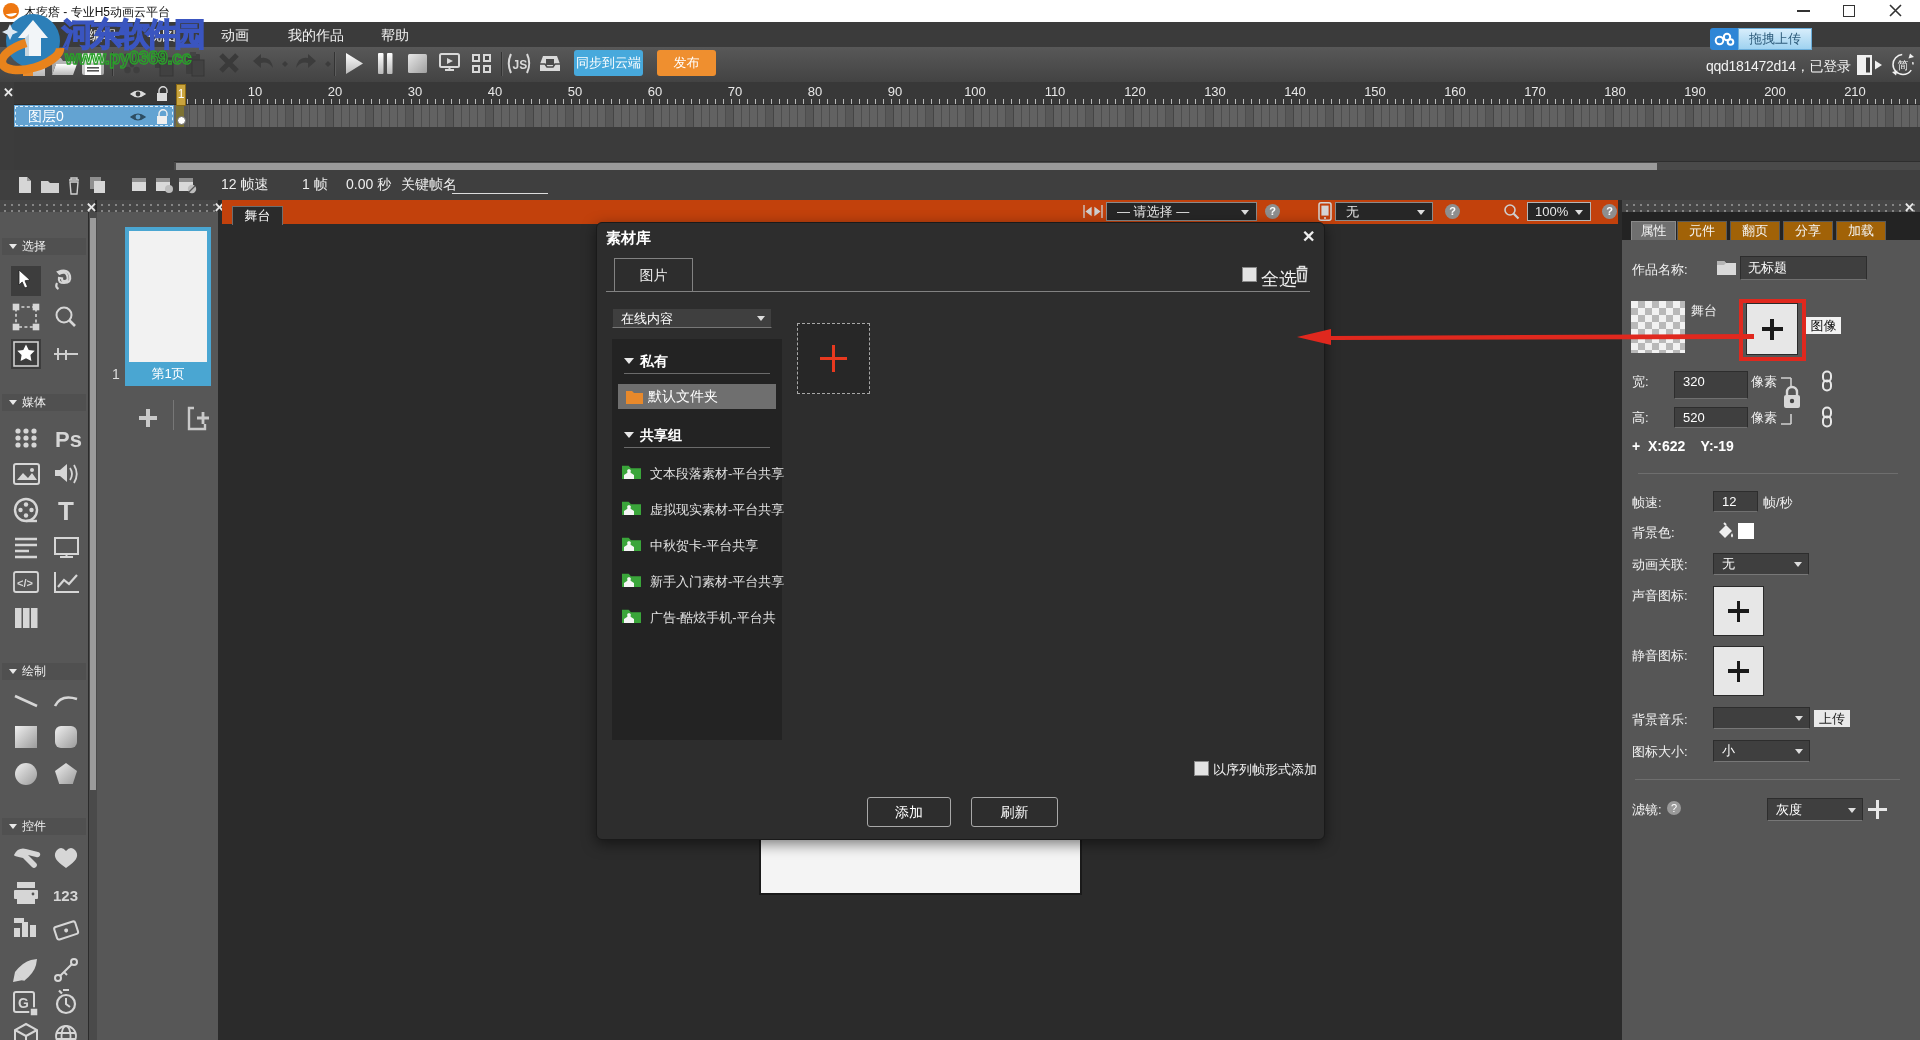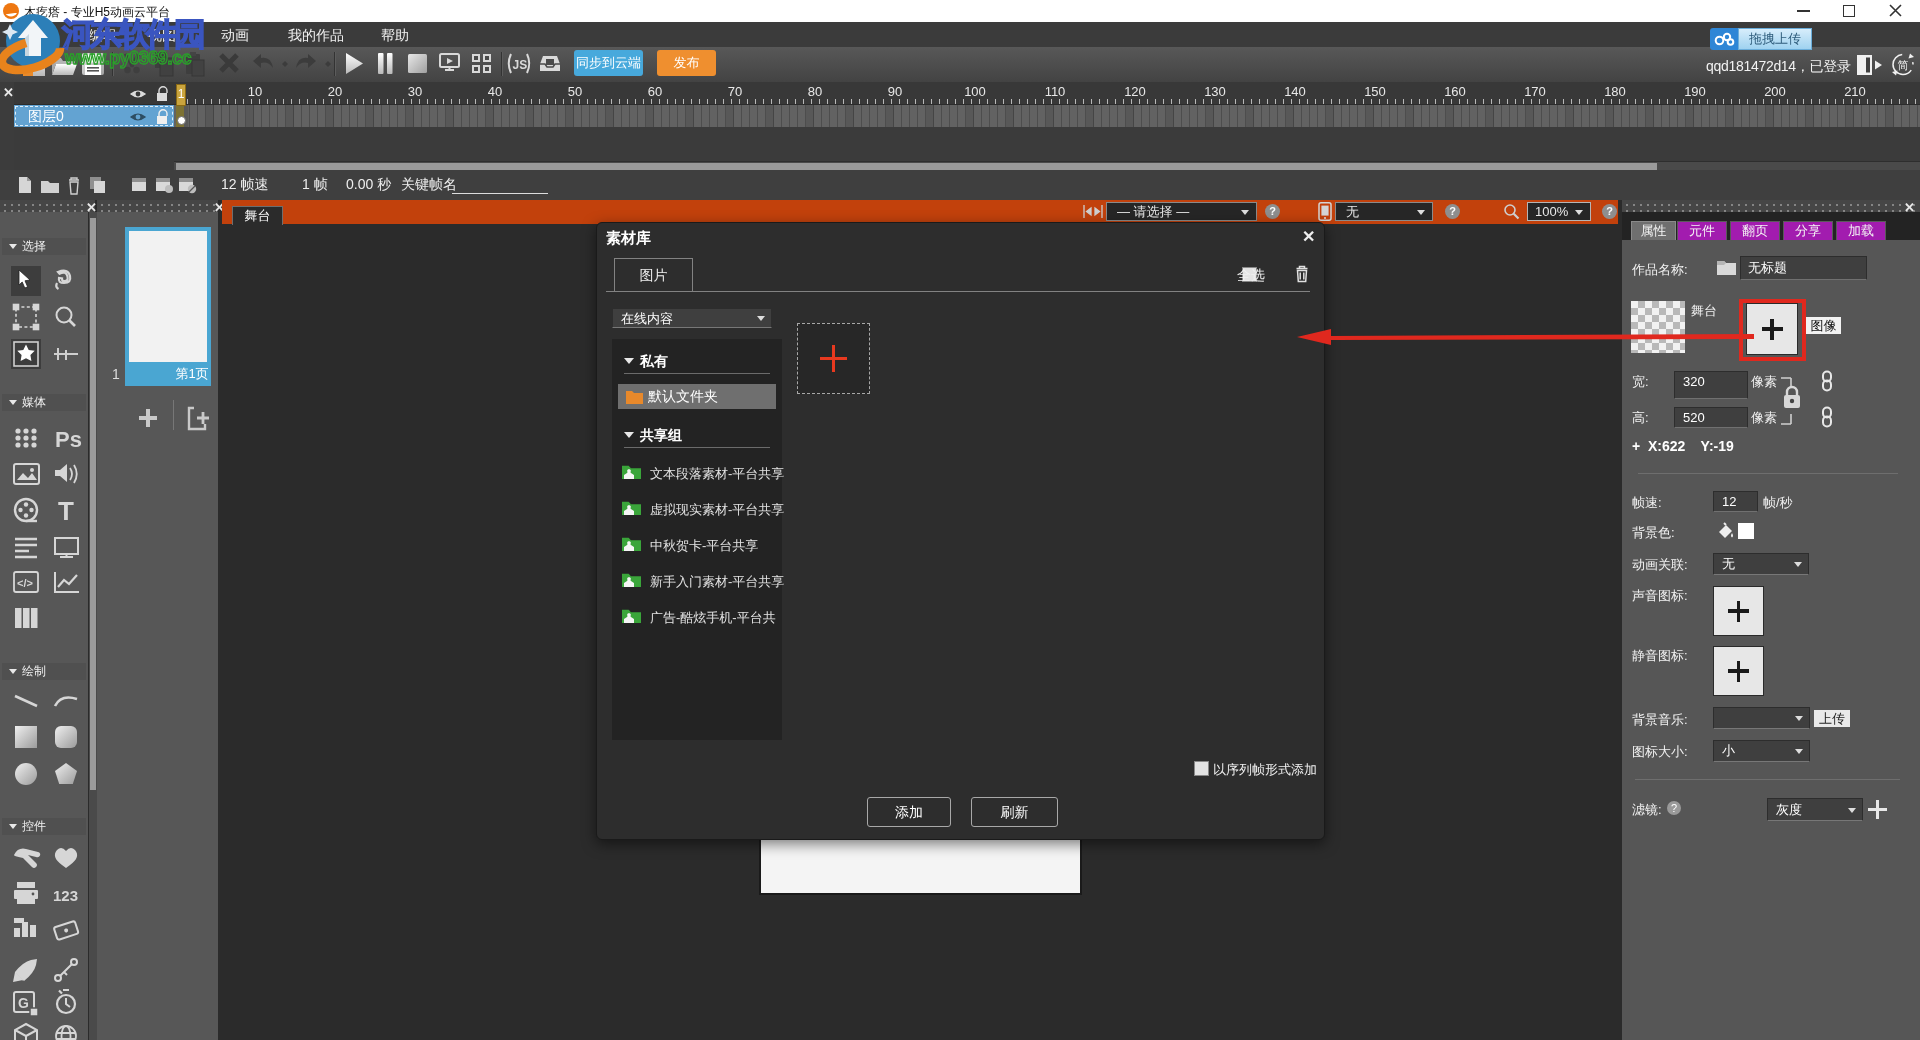--- a/index.html
+++ b/index.html
@@ -55,21 +55,21 @@
 .plusbtn{background:#e7e7e7;border:1px solid #2a2a2a;}
 .plusbtn:before{content:"";position:absolute;left:50%;top:50%;width:21px;height:3.5px;margin:-1.75px 0 0 -10.5px;background:#1a1a1a;}
 .plusbtn:after{content:"";position:absolute;left:50%;top:50%;width:3.5px;height:21px;margin:-10.5px 0 0 -1.75px;background:#1a1a1a;}
 .ddown{background:#3f3f3f;border:1px solid #2d2d2d;border-bottom-color:#777;color:#fff;font-size:13px;box-sizing:border-box;}
 .ddown .ar{position:absolute;right:6px;top:50%;margin-top:-2px;width:0;height:0;border-left:4px solid transparent;border-right:4px solid transparent;border-top:5px solid #ddd;}
 .sharerow{position:absolute;left:10px;width:170px;height:20px;color:#e2e2e2;font-size:13px;white-space:nowrap;}
 .sharerow span{position:absolute;left:28px;top:2px;}
 .sharerow:before{content:"";position:absolute;left:0;top:1px;width:19px;height:15px;background:#3aa53a;clip-path:polygon(0 12%,35% 12%,47% 28%,100% 28%,100% 100%,0 100%);}
 .sharerow:after{content:"";position:absolute;left:2px;top:6px;width:10px;height:10px;background:#f5f5f5;clip-path:polygon(50% 0,68% 10%,66% 38%,100% 60%,100% 100%,0 100%,0 60%,34% 38%,32% 10%);}
 .dlgbtn{background:#2d2d2d;border:1px solid #a8a8a8;border-radius:3px;color:#fff;font-size:14px;text-align:center;line-height:28px;}
-.rtab{position:absolute;top:9px;height:18px;background:#a21caf;border:1px solid #5a5a5a;border-bottom:none;color:#f5f5f5;font-size:13px;text-align:center;line-height:18px;}
+.rtab{position:absolute;top:9px;height:18px;background:#a16207;border:1px solid #5a5a5a;border-bottom:none;color:#f5f5f5;font-size:13px;text-align:center;line-height:18px;}
 .cdrop{background:#262626;border:1px solid #8a8a8a;color:#e8e8e8;font-size:13px;box-sizing:border-box;}
 .cdrop .ar{position:absolute;right:7px;top:50%;margin-top:-2px;width:0;height:0;border-left:4px solid transparent;border-right:4px solid transparent;border-top:5px solid #ddd;}
 .qmark{width:15px;height:15px;border-radius:50%;background:#8e8e8e;color:#fdfdfd;font-size:11px;font-weight:bold;text-align:center;line-height:15px;}
 .qmark:before{content:"?";}
 .checker{background-image:linear-gradient(45deg,#b9b9b9 25%,transparent 25%,transparent 75%,#b9b9b9 75%),linear-gradient(45deg,#b9b9b9 25%,#f2f2f2 25%,#f2f2f2 75%,#b9b9b9 75%);background-size:14px 14px;background-position:0 0,7px 7px;}
 </style></head>
 <body>
 
 <div id="titlebar" class="abs">
   <svg class="abs" style="left:3px;top:3px;" width="16" height="16" viewBox="0 0 16 16">
@@ -458,21 +458,21 @@
         </linearGradient>
       </defs>
   </svg>
 </div>
 
 <div id="pscroll" class="abs"></div>
 <div id="pthumbbar" class="abs"></div>
 <div id="pagespanel" class="abs"></div>
 <div class="abs" style="left:125px;top:227px;width:86px;height:159px;background:#4aa6d2;"></div>
 <div class="abs" style="left:129px;top:231px;width:78px;height:131px;background:#f2f2f2;"></div>
-<div class="abs" style="left:125px;top:362px;width:86px;height:24px;color:#fff;font-size:13px;text-align:center;line-height:24px;padding-left:24px;">第1页</div>
+<div class="abs" style="left:125px;top:362px;width:86px;height:24px;color:#fff;font-size:13px;text-align:center;line-height:24px;">第1页</div>
 <div class="abs" style="left:112px;top:366px;color:#ddd;font-size:14px;">1</div>
 <div class="abs" style="left:139px;top:416px;width:18px;height:4px;background:#c9c9c9;"></div>
 <div class="abs" style="left:146px;top:409px;width:4px;height:18px;background:#c9c9c9;"></div>
 <div class="abs" style="left:173px;top:400px;width:1px;height:30px;background:#777;"></div>
 <svg class="abs" style="left:186px;top:406px;" width="24" height="26" viewBox="0 0 24 26">
     <path d="M8 2 h-5 v21 h16 v-5" fill="none" stroke="#c9c9c9" stroke-width="2.4"></path>
     <path d="M11 12 h12 M17 6 v12" stroke="#c9c9c9" stroke-width="2.8" fill="none"></path>
   </svg>
 <div class="abs xclose" style="left:86px;top:203px;">✕</div>
 <div class="abs xclose" style="left:214px;top:203px;">✕</div>
@@ -506,21 +506,21 @@
 <div id="canvas" class="abs"></div>
 <div id="stagetab" class="abs">舞台</div>
 <div id="stage" class="abs"></div>
 
 <div id="dialog" class="abs">
   <div class="abs" style="left:9px;top:6px;color:#fff;font-size:15px;font-weight:bold;">素材库</div>
   <div class="abs" style="left:705px;top:4px;color:#eee;font-size:16px;font-weight:bold;">✕</div>
   <div class="abs" style="left:17px;top:35px;width:77px;height:33px;border:1px solid #828282;border-bottom:none;color:#f0f0f0;font-size:14px;text-align:center;line-height:33px;background:#2d2d2d;">图片</div>
   <div class="abs" style="left:9px;top:68px;width:704px;height:1px;background:#828282;"></div>
   <div class="abs" style="left:645px;top:44px;width:13px;height:13px;background:#e3e3e3;border:1px solid #888;"></div>
-  <div class="abs" style="left:640px;top:44px;color:#f0f0f0;font-size:14px;text-align:right;">全选</div>
+  <div class="abs" style="left:664px;top:44px;color:#f0f0f0;font-size:18px;text-align:right;">全选</div>
   <svg class="abs" style="left:697px;top:41px;" width="16" height="19" viewBox="0 0 16 19">
       <path d="M2.5 4.5 h11 M5.5 4.5 v-2 h5 v2 M3.5 6.5 h9 l-0.8 11 h-7.4 z M6.2 8.5 v7 M9.8 8.5 v7" fill="none" stroke="#e0e0e0" stroke-width="1.5"></path>
     </svg>
   <div class="abs ddown" style="left:15px;top:85px;width:160px;height:20px;line-height:20px;"><span style="padding-left:8px;">在线内容</span><span class="ar"></span></div>
   <div class="abs" style="left:15px;top:116px;width:170px;height:401px;background:#232323;">
     <div class="abs" style="left:12px;top:14px;color:#fff;font-size:14px;font-weight:bold;"><span style="display:inline-block;margin:0 6px 2px 0;width:0;height:0;border-left:5px solid transparent;border-right:5px solid transparent;border-top:6px solid #e8e8e8;vertical-align:middle;"></span>私有</div>
     <div class="abs" style="left:12px;top:34px;width:146px;height:1px;background:#6b6b6b;"></div>
     <div class="abs" style="left:6px;top:45px;width:158px;height:25px;background:#6f6f6f;">
       <svg class="abs" style="left:8px;top:5px;" width="17" height="15" viewBox="0 0 17 15">
           <path d="M0 2 h6 l2 2 h9 v11 h-17 z" fill="#e8892b"></path>

